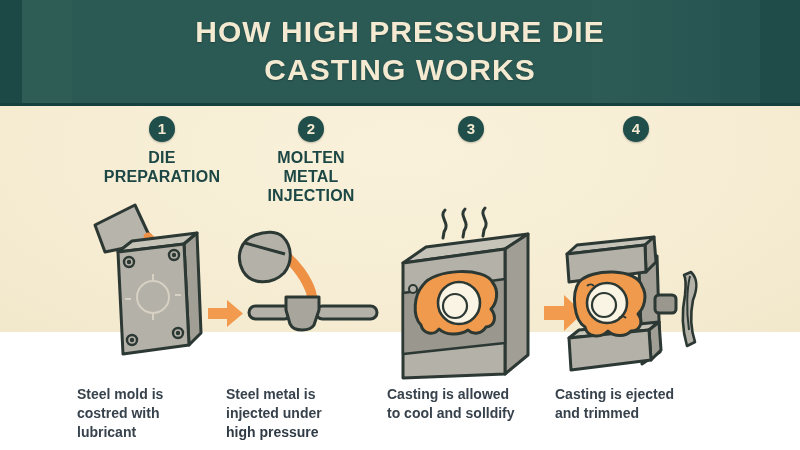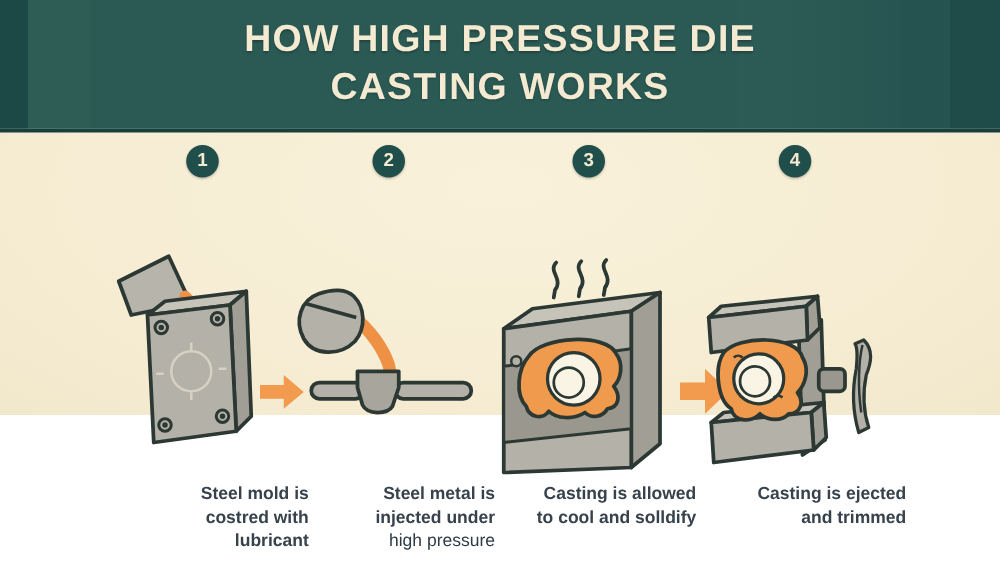--- a/index.html
+++ b/index.html
@@ -19,42 +19,47 @@
   .header-title{position:absolute;left:0;right:0;top:13px;text-align:center;
     color:#f3ead1;font-size:30px;line-height:38px;font-weight:800;
     letter-spacing:1px;white-space:pre-line;text-shadow:0 1px 2px rgba(0,0,0,.25);}
   
   .col{position:absolute;top:116px;width:164px;text-align:center;}
   .badge{display:inline-block;width:26px;height:26px;border-radius:50%;
     background:#204e4a;color:#f3ead1;font-size:15px;line-height:26px;font-weight:800;
     box-shadow:0 1px 2px rgba(0,0,0,.25);}
   .step-title{margin-top:6px;color:#1c4744;font-size:16px;line-height:19px;
     font-weight:800;letter-spacing:.2px;white-space:pre-line;}
-  .caption{position:absolute;top:366px;width:170px;text-align:right;
+  .caption{position:absolute;top:366px;width:170px;text-align:left;
     color:#37424c;font-size:14px;line-height:19px;font-weight:600;white-space:pre-line;}
-  .caption .strong{display:block;font-weight:400;color:#2e3a45;}
+  .caption .strong{display:block;font-weight:700;color:#2e3a45;}
   
   .illus{position:absolute;}
   svg{display:block;}
 </style>
 </head>
 <body>
 
 <div class="stage">
 
   <div class="header">
     <div class="header-title">HOW HIGH PRESSURE DIE
 CASTING WORKS</div>
   </div>
 
   <div class="col" style="left:80px;">
     <div class="badge">1</div>
+    <div class="step-title">DIE
+PREPARATION</div>
   </div>
   <div class="col" style="left:229px;">
     <div class="badge">2</div>
+    <div class="step-title">MOLTEN
+METAL
+INJECTION</div>
   </div>
   <div class="col" style="left:389px;">
     <div class="badge">3</div>
   </div>
   <div class="col" style="left:554px;">
     <div class="badge">4</div>
   </div>
 
   <svg class="illus" style="left:58px;top:198px;" width="165" height="172" viewBox="0 0 165 172">
     <g stroke="#2c3833" stroke-width="3" stroke-linejoin="round">

